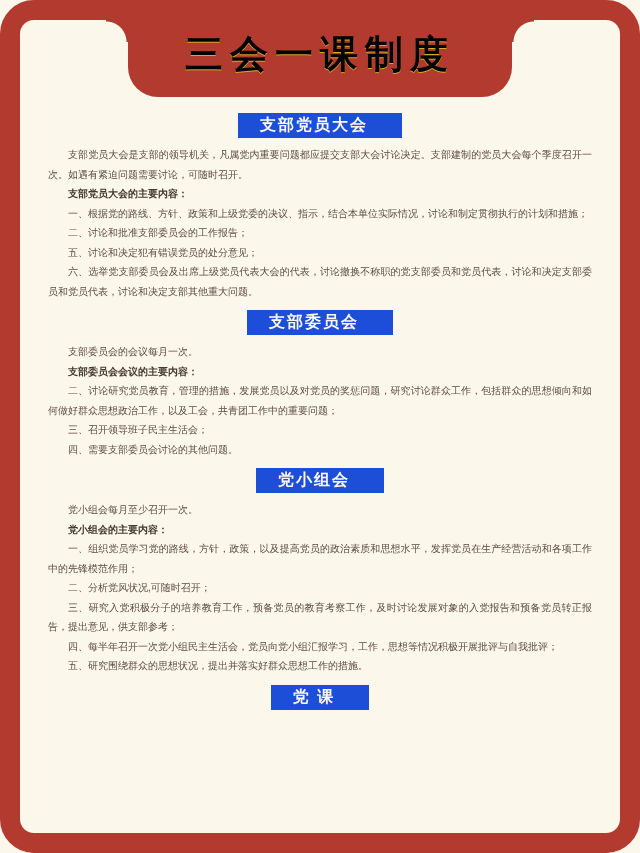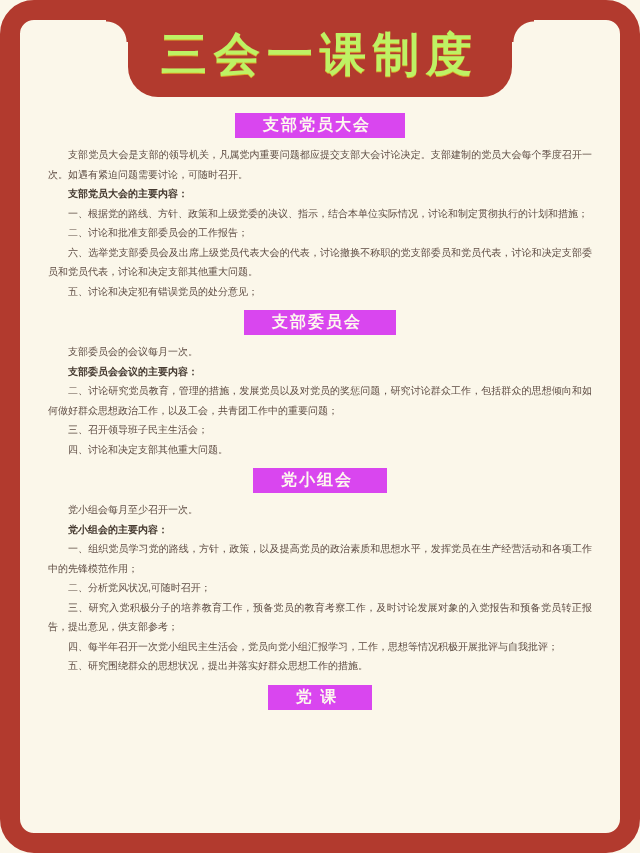--- a/index.html
+++ b/index.html
@@ -37,45 +37,45 @@
   .banner .fillet.left{
     left:-22px;
     background:radial-gradient(circle 22px at 0 100%, #fbf7ea 0 20px, #b23a2e 21px);
   }
   .banner .fillet.right{
     right:-22px;
     background:radial-gradient(circle 22px at 100% 100%, #fbf7ea 0 20px, #b23a2e 21px);
   }
   .banner h1{
     margin:0;
-    font-size:46px;
+    font-size:38px;
     font-weight:bold;
     letter-spacing:7px;
-    color:#bef264;
+    color:#000000;
     text-shadow:0 1px 0 #d9a728;
     white-space:nowrap;
   }
   
   .content{
     position:absolute;
     left:20px;right:20px;top:100px;bottom:22px;
     padding:4px 28px 0 28px;
     box-sizing:border-box;
     overflow:hidden;
   }
   .section{margin:0;}
   .badge{
     width:max-content;
     margin:9px auto 7px auto;
-    background:#d946ef;
+    background:#1d4ed8;
     color:#fdf8ee;
     font-size:16px;
     font-weight:bold;
     letter-spacing:2px;
-    padding:3px 34px 4px 28px;
+    padding:3px 34px 4px 22px;
     line-height:18px;
     text-align:center;
   }
   .para{
     margin:0;
     font-size:10px;
     line-height:19.5px;
     color:#5e4c43;
     text-indent:2em;
     text-align:justify;
@@ -97,30 +97,30 @@
     <h1>三会一课制度</h1>
   </div>
 
   <main class="content">
       <section class="section">
         <div class="badge">支部党员大会</div>
         <p class="para">支部党员大会是支部的领导机关，凡属党内重要问题都应提交支部大会讨论决定。支部建制的党员大会每个季度召开一次。如遇有紧迫问题需要讨论，可随时召开。</p>
         <p class="para bold">支部党员大会的主要内容：</p>
         <p class="para">一、根据党的路线、方针、政策和上级党委的决议、指示，结合本单位实际情况，讨论和制定贯彻执行的计划和措施；</p>
         <p class="para">二、讨论和批准支部委员会的工作报告；</p>
+        <p class="para">五、讨论和决定犯有错误党员的处分意见；</p>
         <p class="para">六、选举党支部委员会及出席上级党员代表大会的代表，讨论撤换不称职的党支部委员和党员代表，讨论和决定支部委员和党员代表，讨论和决定支部其他重大问题。</p>
-        <p class="para">五、讨论和决定犯有错误党员的处分意见；</p>
       </section>
       <section class="section">
         <div class="badge">支部委员会</div>
         <p class="para">支部委员会的会议每月一次。</p>
         <p class="para bold">支部委员会会议的主要内容：</p>
         <p class="para">二、讨论研究党员教育，管理的措施，发展党员以及对党员的奖惩问题，研究讨论群众工作，包括群众的思想倾向和如何做好群众思想政治工作，以及工会，共青团工作中的重要问题；</p>
         <p class="para">三、召开领导班子民主生活会；</p>
-        <p class="para">四、讨论和决定支部其他重大问题。</p>
+        <p class="para">四、需要支部委员会讨论的其他问题。</p>
       </section>
       <section class="section">
         <div class="badge">党小组会</div>
         <p class="para">党小组会每月至少召开一次。</p>
         <p class="para bold">党小组会的主要内容：</p>
         <p class="para">一、组织党员学习党的路线，方针，政策，以及提高党员的政治素质和思想水平，发挥党员在生产经营活动和各项工作中的先锋模范作用；</p>
         <p class="para">二、分析党风状况,可随时召开；</p>
         <p class="para">三、研究入党积极分子的培养教育工作，预备党员的教育考察工作，及时讨论发展对象的入党报告和预备党员转正报告，提出意见，供支部参考；</p>
         <p class="para">四、每半年召开一次党小组民主生活会，党员向党小组汇报学习，工作，思想等情况积极开展批评与自我批评；</p>
         <p class="para">五、研究围绕群众的思想状况，提出并落实好群众思想工作的措施。</p>

